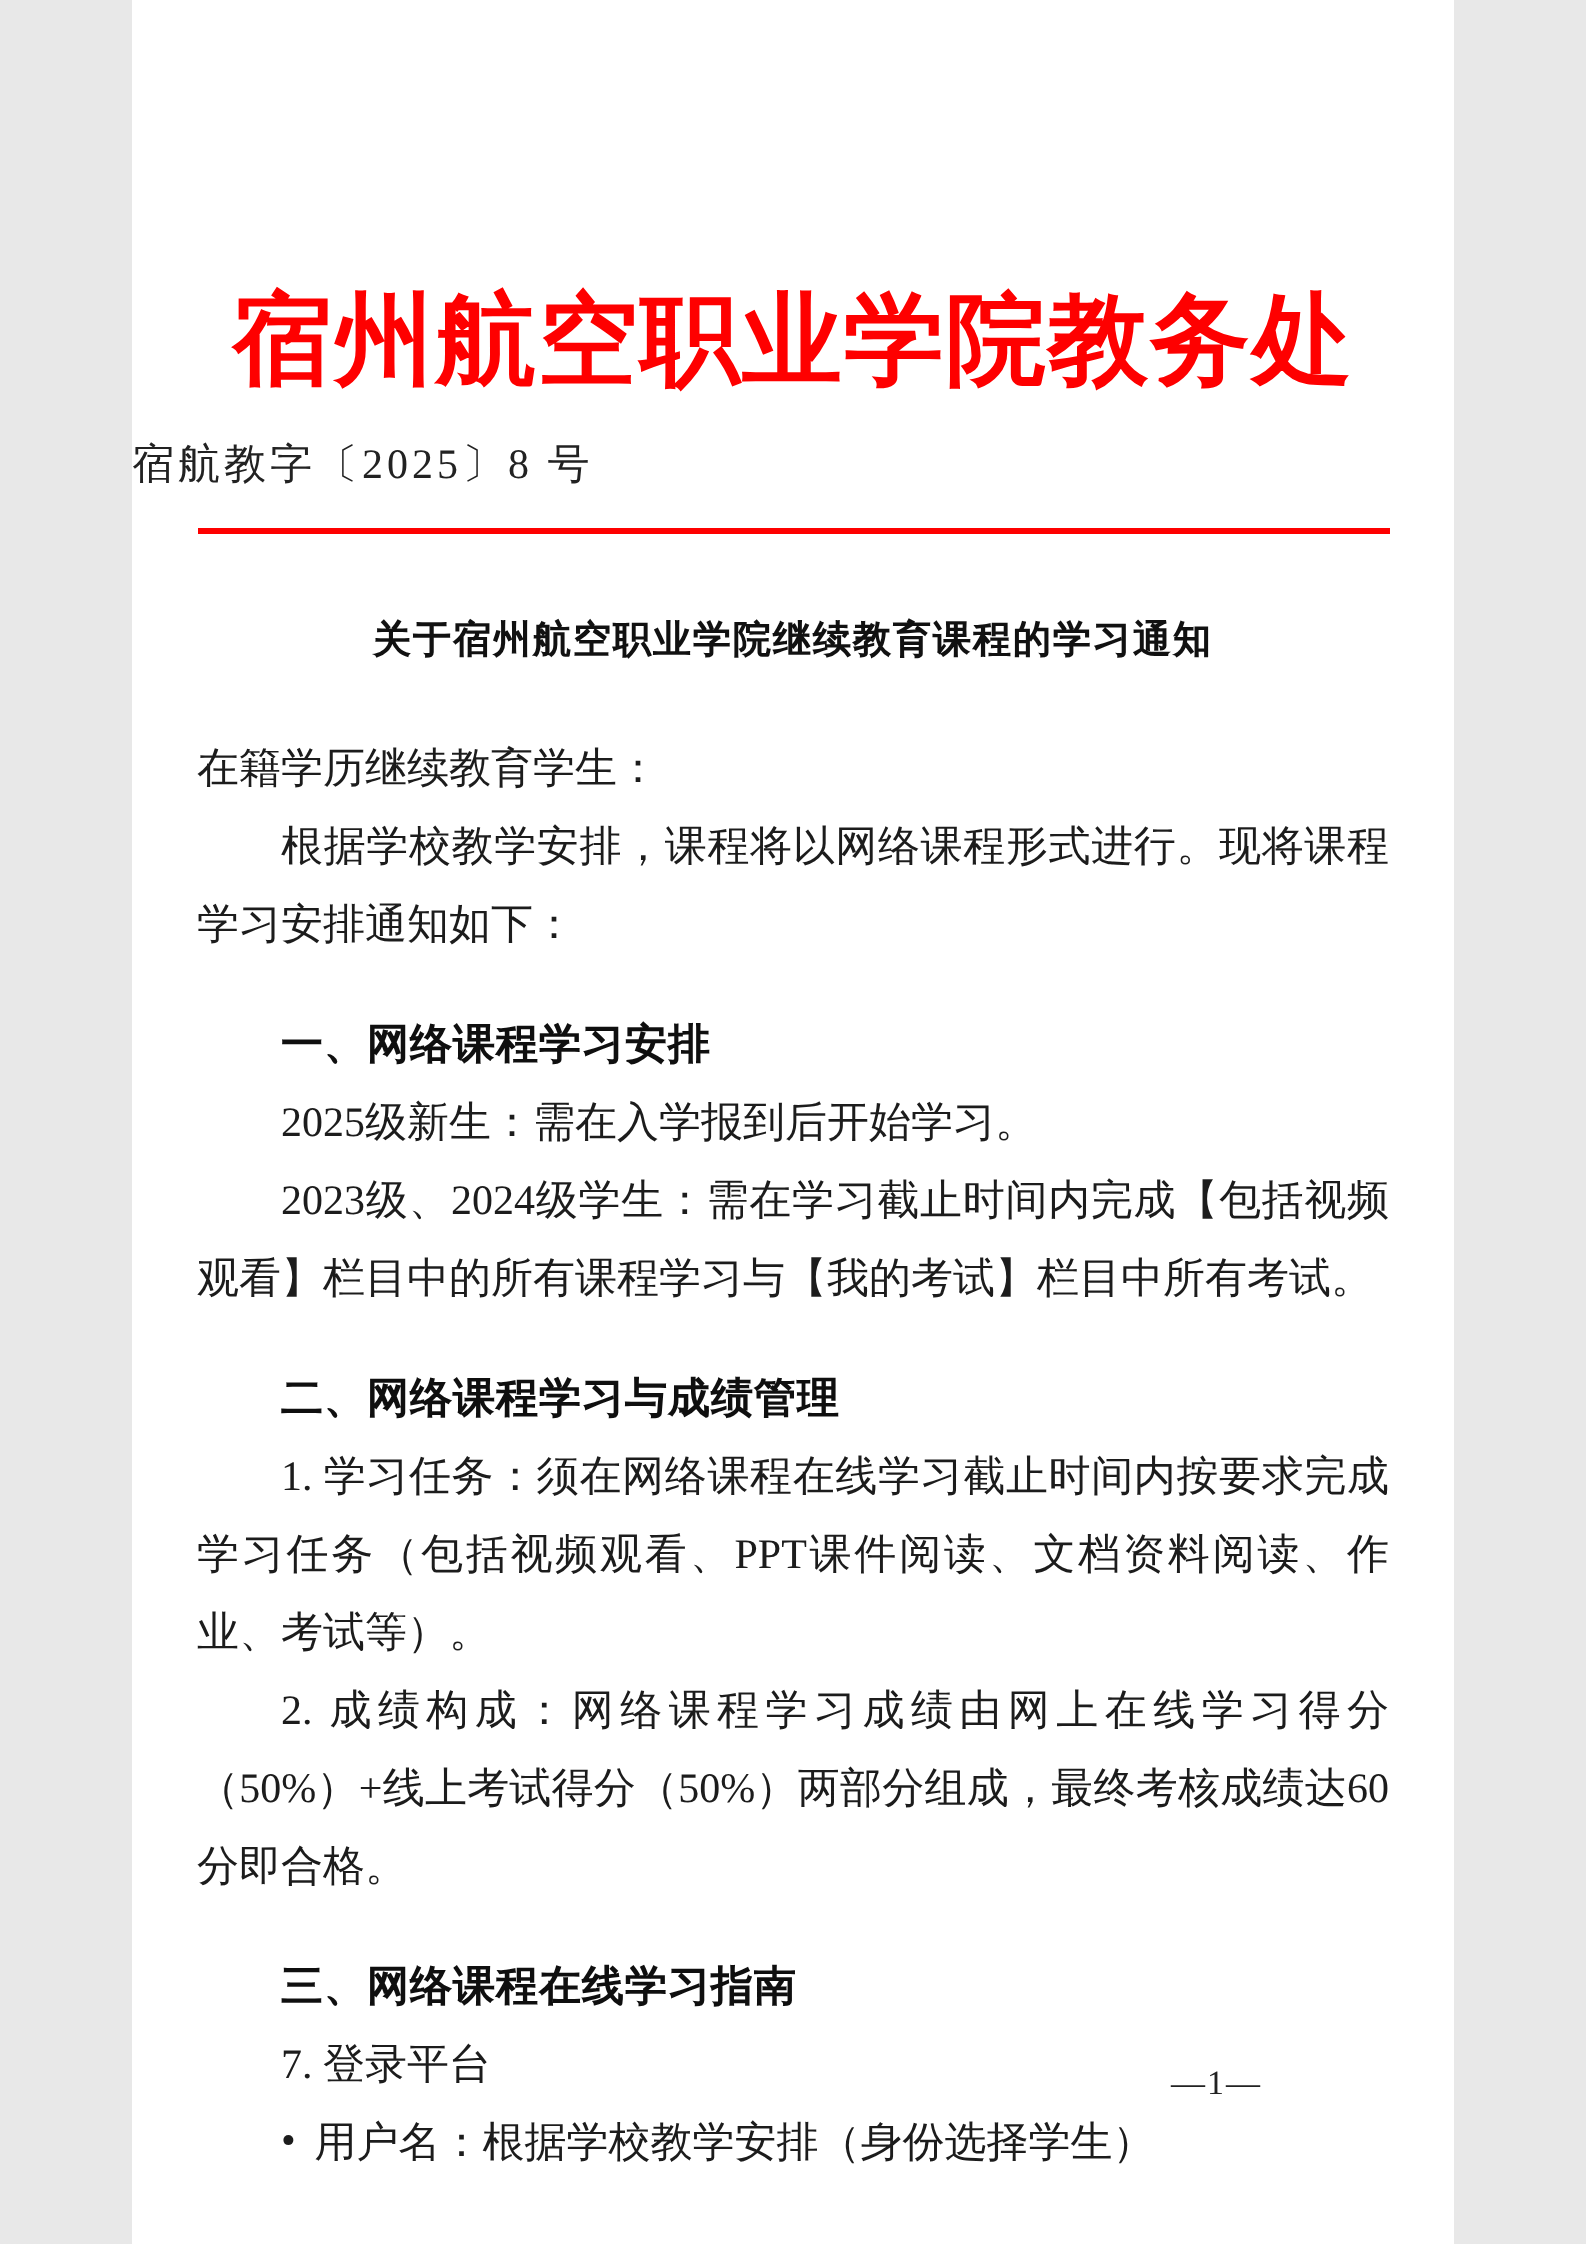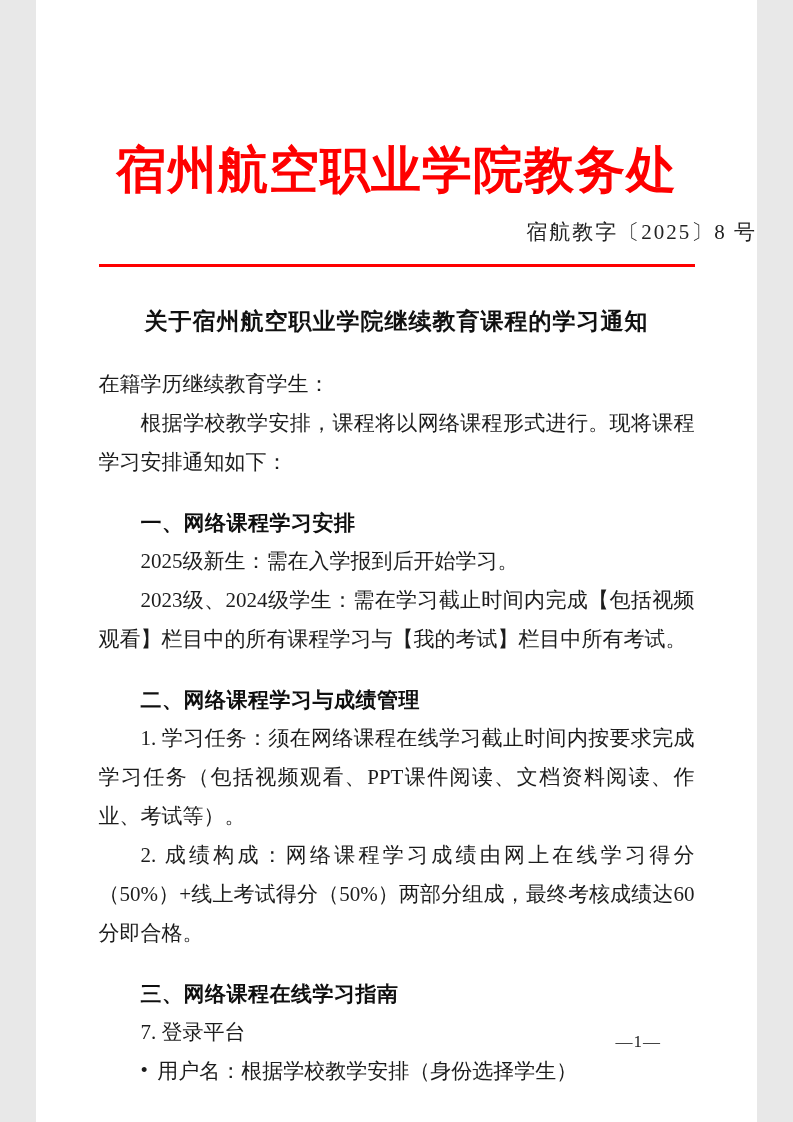--- a/index.html
+++ b/index.html
@@ -2,56 +2,56 @@
 <html><head>
 <meta charset="utf-8">
 <style>
   html, body {
     margin: 0;
     padding: 0;
     background: #e8e8e8;
   }
   .page {
     position: relative;
-    width: 721px;
+    width: 661px;
     height: 1122px;
     margin: 0 auto;
     background: #ffffff;
     font-family: "Liberation Serif", "DejaVu Serif", serif;
     color: #1c1c1c;
     overflow: hidden;
   }
   .org-title {
     margin-top: 144px;
     text-align: center;
     font-size: 50px;
     line-height: 52px;
     font-weight: 900;
     letter-spacing: 1px;
     color: #fe0000;
     font-family: "Liberation Serif", "DejaVu Serif", serif;
   }
   .doc-number {
     margin-top: 24px;
-    text-align: right;
+    text-align: left;
     font-size: 21px;
     line-height: 24px;
     letter-spacing: 2px;
     color: #222222;
   }
   .red-rule {
     width: 596px;
     height: 3px;
     margin: 20px auto 0 auto;
     background: #fe0000;
   }
   .notice-title {
     margin-top: 40px;
     text-align: center;
-    font-size: 23px;
+    font-size: 19px;
     line-height: 28px;
     font-weight: bold;
     letter-spacing: 1px;
     color: #111111;
     font-family: "Liberation Sans", "DejaVu Sans", sans-serif;
   }
   .body-block {
     width: 596px;
     margin: 30px auto 0 auto;
     font-size: 21px;

